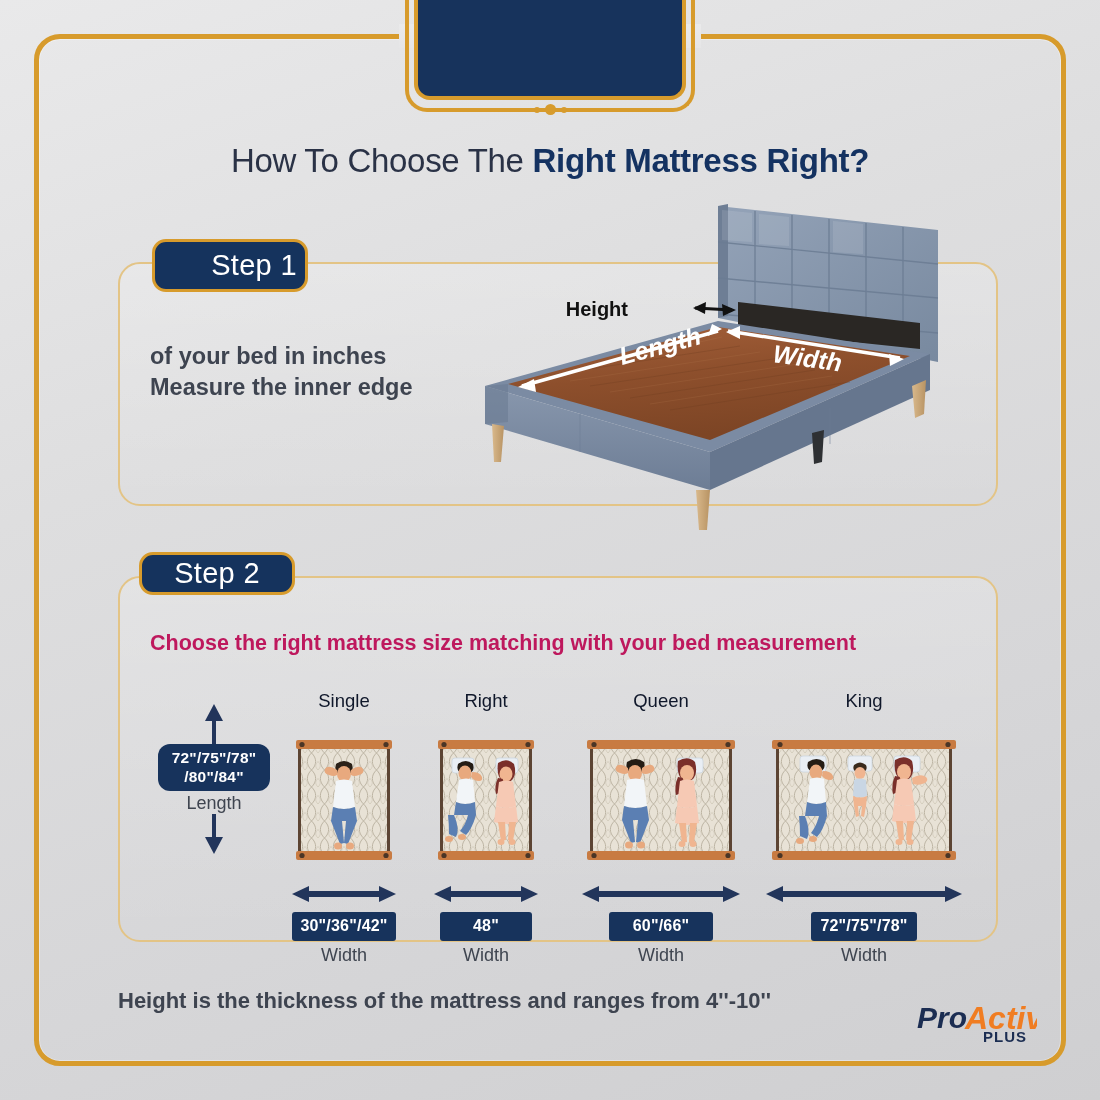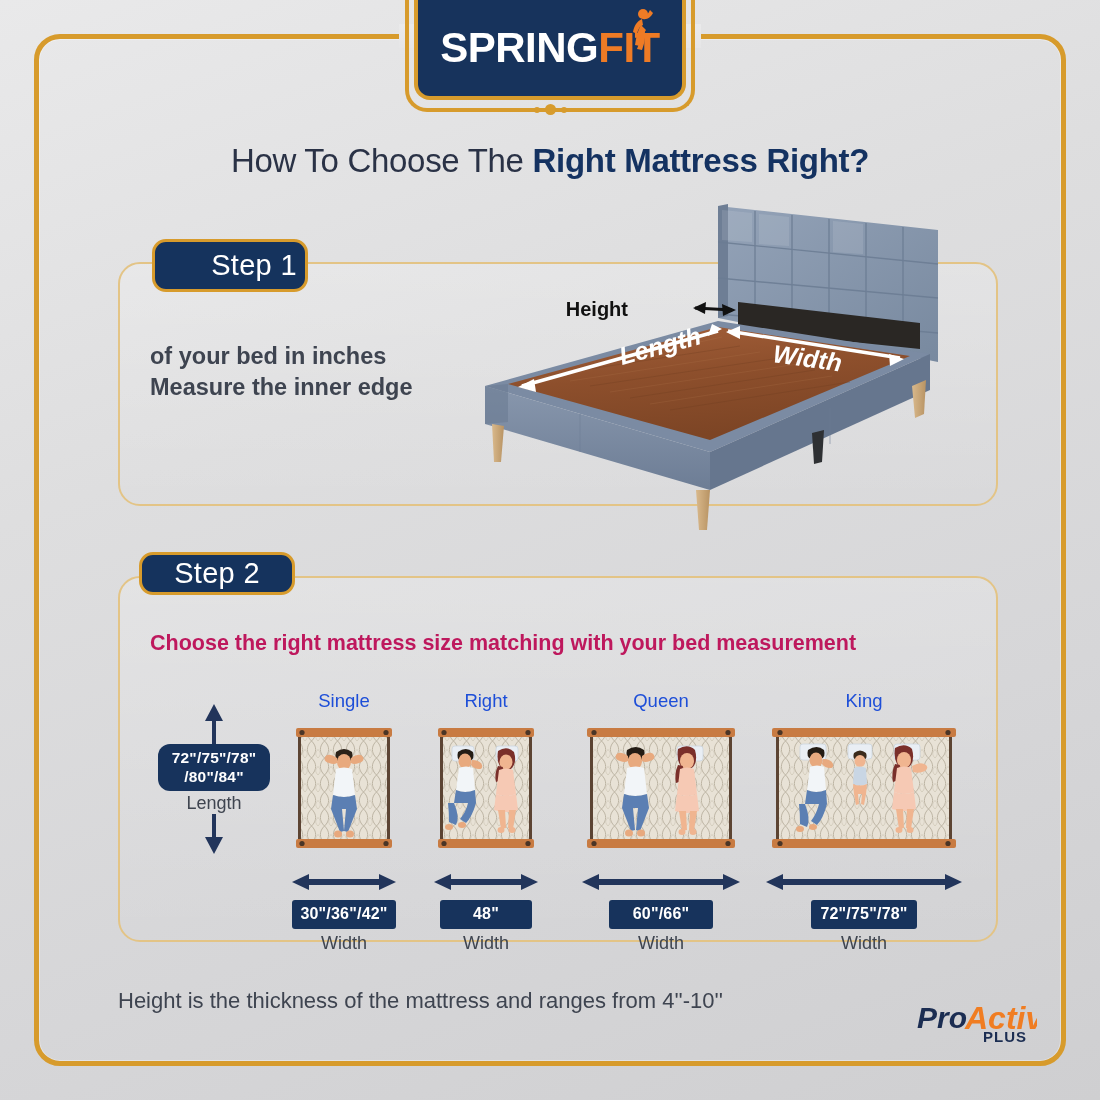--- a/index.html
+++ b/index.html
@@ -101,58 +101,45 @@
   .len-col{ position:absolute; left:8px; top:14px; width:112px; }
   .len-arrow{ display:flex; justify-content:center; }
   .len-badge{
     background:#17335c; color:#fff; border-radius:12px;
     font-size:15.5px; font-weight:bold; text-align:center;
     padding:4px 6px 5px; line-height:19px; letter-spacing:.2px;
   }
   .len-lbl{ text-align:center; font-size:18px; color:#3f4550; margin-top:2px; }
 
   .size-col{ position:absolute; top:0; }
-  .size-name{ text-align:center; font-size:18.5px; color:#1d4ed8; margin-bottom:12px; }
+  .size-name{ text-align:center; font-size:18.5px; color:#0f172a; margin-bottom:24px; }
   .mattress{ position:relative; }
   .wid-arrow{ margin-top:18px; }
   .wid-badge{
     background:#17335c; color:#fff; border-radius:3px;
     font-size:16px; font-weight:bold; text-align:center;
     padding:5px 4px 6px; letter-spacing:.2px; margin:6px auto 0;
   }
   .wid-lbl{ text-align:center; font-size:18px; color:#3f4550; margin-top:4px; }
 
   
   .footer-text{
     position:absolute; left:118px; top:988px; font-size:22px;
-    color:#3e4450; font-weight:normal;
+    color:#3e4450; font-weight:bold;
   }
   .pa-logo{ position:absolute; left:886px; top:996px; width:120px; height:50px;margin-left:31px; }
 </style>
 </head>
 <body>
 
 <div class="outer-frame"></div>
 <div class="frame-gap"></div>
 
 <div class="logo-tab-inner"></div>
 <div class="logo-tab">
-  <div class="logo-text">
-    <span class="logo-spring">SPRING</span>
-    <span class="logo-fit">
-      <svg class="logo-jumper" viewBox="0 0 30 46">
-        <circle cx="19" cy="6" r="5" fill="#ee7b25"></circle>
-        <path d="M18 11 C13 13 10 18 9 24 L13 26 C14 21 16 18 19 17 Z" fill="#ee7b25"></path>
-        <path d="M19 11 C23 12 27 9 29 5 L26 2 C24 6 22 8 19 8 Z" fill="#ee7b25"></path>
-        <path d="M17 17 C14 22 12 29 11 37 L16 38 C17 31 19 26 22 22 Z" fill="#ee7b25"></path>
-        <path d="M20 20 C22 27 21 34 18 42 L13 41 C16 34 17 28 16 23 Z" fill="#ee7b25"></path>
-      </svg>
-      <span>FIT</span>
-    </span>
-  </div>
   <div class="logo-dots">
     <i class="dot-s"></i>
       <i class="dot-l"></i>
       <i class="dot-s"></i>
   </div>
 </div>
 
 <div class="title">
   <span>How To Choose The </span><b>Right Mattress Right?</b>
 </div>

